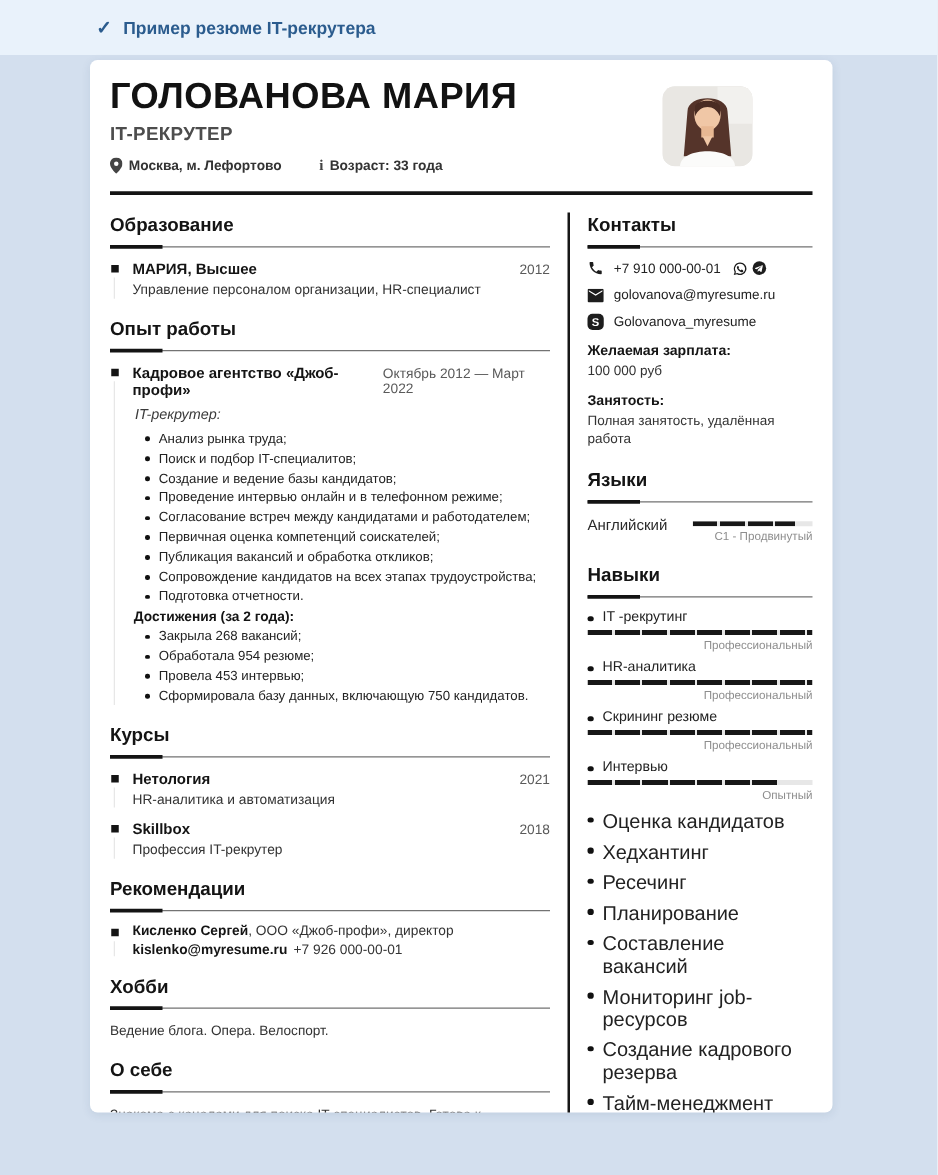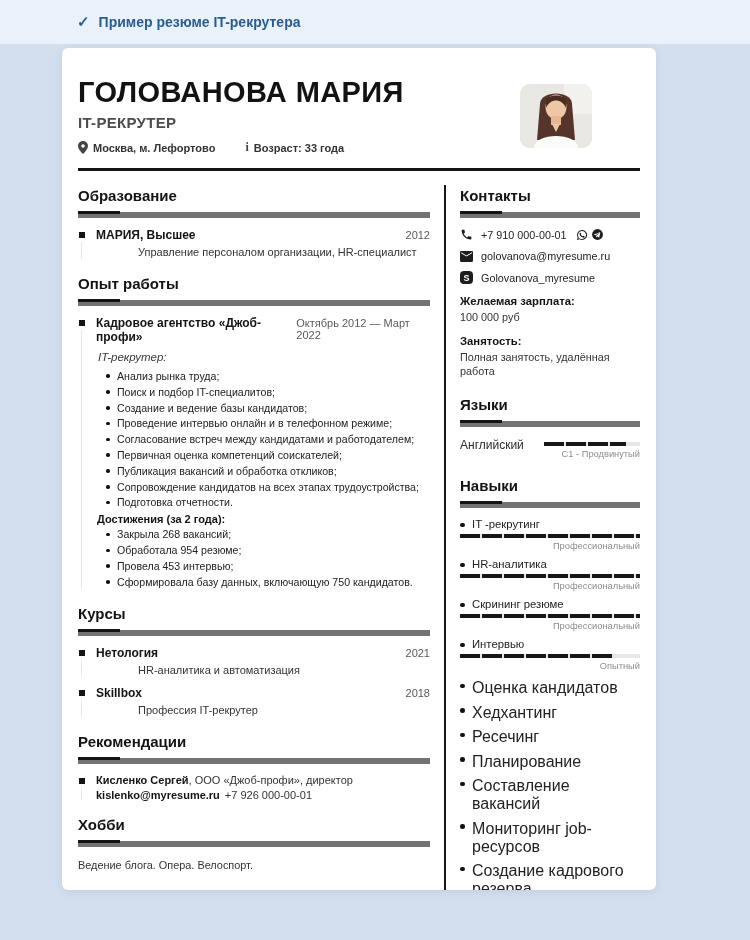--- a/index.html
+++ b/index.html
@@ -10,24 +10,24 @@
     position:relative; overflow:hidden;
   }
   .topbar {
     position:absolute; top:0; left:0; width:750px; height:44px;
     background:#e9f2fb;
     display:flex; align-items:center; padding-left:77px;
     color:#2b5c8e; font-size:14px; font-weight:600;
   }
   .check { font-size:15px; font-weight:700; margin-right:9px; }
   .card {
-    position:absolute; left:62px; top:48px; width:594px; height:842px;
+    position:absolute; left:72px; top:48px; width:594px; height:842px;
     background:#ffffff; border-radius:6px;
     box-shadow:0 2px 8px rgba(40,70,110,0.10);
-    padding:28px 16px 16px 16px; overflow:hidden;
+    padding:13px 16px 16px 16px; overflow:hidden;
   }
   
   .header { position:relative; padding-bottom:13px; border-bottom:3px solid #141414; }
   .name { font-size:29px; font-weight:800; color:#121212; letter-spacing:0.4px; }
   .pos  { font-size:15px; font-weight:700; color:#4d4d4d; margin-top:5px; letter-spacing:0.3px; }
   .meta { display:flex; align-items:center; gap:30px; margin-top:9px; }
   .meta-item { display:flex; align-items:center; gap:5px; font-size:11px; font-weight:700; color:#333; }
   .meta-item svg { display:block; }
   .info-i { font-weight:800; font-size:12px; color:#444; font-family:"Liberation Serif", serif; }
   .photo {
@@ -38,35 +38,35 @@
   
   .cols { display:flex; margin-top:14px; align-items:stretch; }
   .col-left { width:366px; padding-right:14px; }
   .vline { width:2px; background:#161616; }
   .col-right { flex:1; padding-left:14px; }
   
   .sec { margin-top:15px; }
   .sec:first-child { margin-top:2px; }
   .sec-title {
     font-size:15px; font-weight:800; color:#141414;
-    padding-bottom:8px; border-bottom:6px solid #737373;
+    padding-bottom:8px; border-bottom:1px solid #737373;
     position:relative; margin-bottom:10px;
   }
   .sec-title::after {
     content:""; position:absolute; left:0; bottom:-2px;
     width:42px; height:3px; background:#141414;
   }
   
   .item { position:relative; padding-left:18px; margin-bottom:9px; }
   .sq { position:absolute; left:1px; top:4px; width:6px; height:6px; background:#141414; }
   .item::after { content:""; position:absolute; left:3px; top:14px; bottom:1px; width:1px; background:#e7e7e7; }
   .item-head { display:flex; align-items:baseline; }
   .item-name { font-weight:800; font-size:12px; color:#141414; }
   .item-year { margin-left:auto; font-size:11px; color:#5a5a5a; }
-  .item-desc { font-size:11px; color:#333; margin-top:3px; line-height:1.35;margin-left:42px; }
+  .item-desc { font-size:11px; color:#333; margin-top:3px; line-height:1.35; }
   .role { font-style:italic; font-size:11.5px; color:#3a3a3a; margin:7px 0 6px 2px; }
   .dot-list { list-style:none; margin-left:10px; }
   .dot-list li { position:relative; padding-left:11px; font-size:10.6px; color:#222; line-height:1.4; margin-bottom:1px; }
   .dot-list li::before { content:""; position:absolute; left:0; top:5.5px; width:3.5px; height:3.5px; border-radius:50%; background:#111; }
   .ach-title { font-weight:800; font-size:11px; color:#141414; margin:3px 0 2px 1px; }
   .rec-line1 { font-size:11px; color:#333; }
   .rec-name { font-weight:800; color:#141414; }
   .rec-line2 { font-size:11px; color:#333; margin-top:3px; }
   .rec-email { font-weight:800; color:#141414; margin-right:5px; }
   .para { font-size:10.9px; color:#333; line-height:1.48; }

